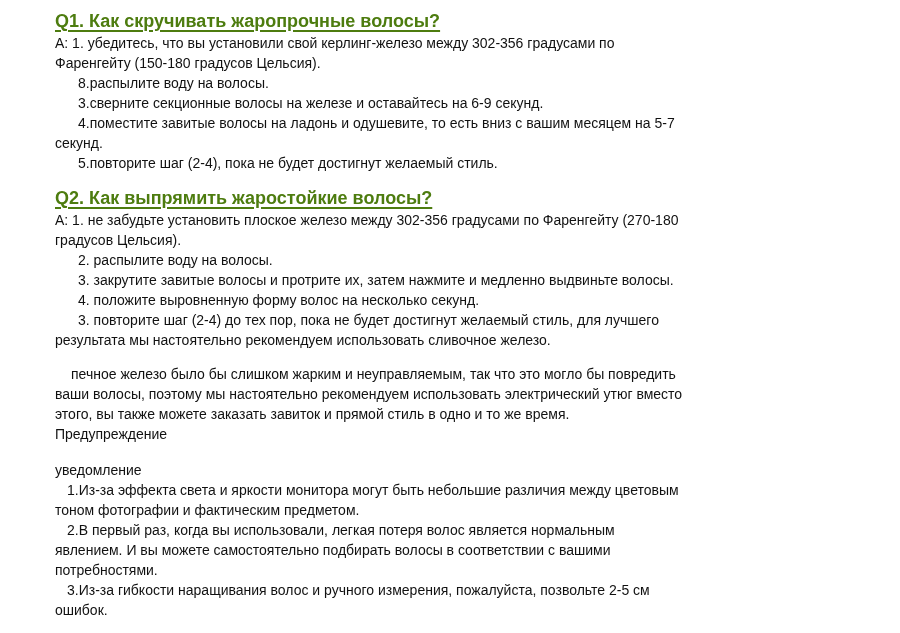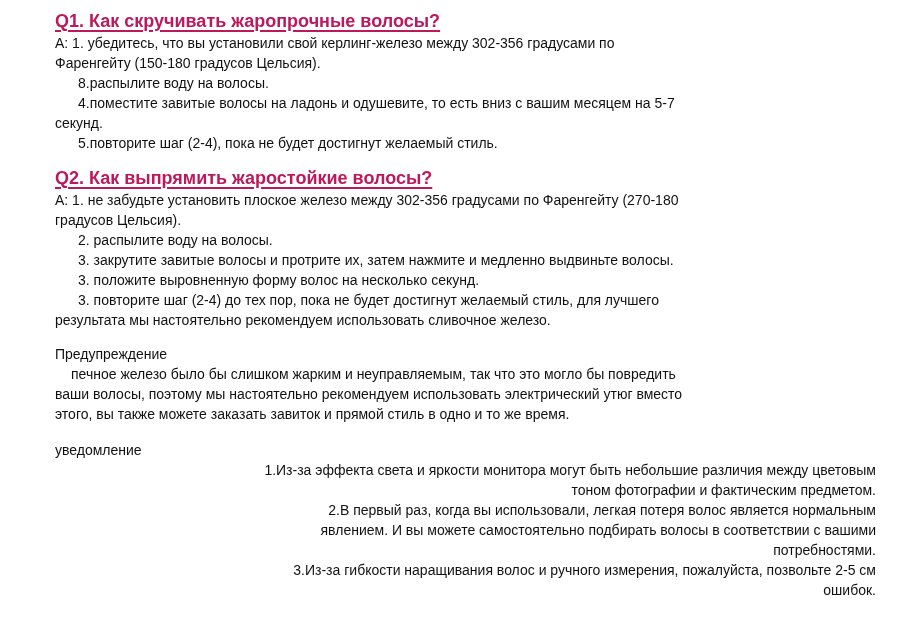--- a/index.html
+++ b/index.html
@@ -22,68 +22,69 @@
   }
   .doc section { margin: 0; padding: 0; }
   h2.qheading {
     margin: 0;
     font-size: 18px;
     line-height: 24px;
     font-weight: bold;
     text-decoration: underline;
     text-decoration-thickness: 2px;
     text-underline-offset: 3px;
-    color: #be185d;
+    color: #4d7c0f;
   }
   p.para {
     margin: 0;
     max-width: 821px;
     font-size: 14px;
     line-height: 20px;
     white-space: pre-line;
     color: #111111;
   }
   p.step   { text-indent: 23px; }
   p.ind-warn { text-indent: 16px; }
-  p.ind-note { text-indent: 12px; text-align: right; }
+  p.ind-note { text-indent: 12px; }
   section.sec-q2     { margin-top: 13px; }
   section.sec-warn   { margin-top: 14px; }
   section.sec-notice { margin-top: 16px; }
 </style>
 </head>
 <body>
 
 <main class="doc">
 
   <section class="sec-q1">
     <h2 class="qheading">Q1. Как скручивать жаропрочные волосы?</h2>
     <p class="para">А: 1. убедитесь, что вы установили свой керлинг-железо между 302-356 градусами по
 Фаренгейту (150-180 градусов Цельсия).</p>
     <p class="para step">8.распылите воду на волосы.</p>
+    <p class="para step">3.сверните секционные волосы на железе и оставайтесь на 6-9 секунд.</p>
     <p class="para step">4.поместите завитые волосы на ладонь и одушевите, то есть вниз с вашим месяцем на 5-7
 секунд.</p>
     <p class="para step">5.повторите шаг (2-4), пока не будет достигнут желаемый стиль.</p>
   </section>
 
   <section class="sec-q2">
     <h2 class="qheading">Q2. Как выпрямить жаростойкие волосы?</h2>
     <p class="para">А: 1. не забудьте установить плоское железо между 302-356 градусами по Фаренгейту (270-180
 градусов Цельсия).</p>
     <p class="para step">2. распылите воду на волосы.</p>
     <p class="para step">3. закрутите завитые волосы и протрите их, затем нажмите и медленно выдвиньте волосы.</p>
-    <p class="para step">3. положите выровненную форму волос на несколько секунд.</p>
+    <p class="para step">4. положите выровненную форму волос на несколько секунд.</p>
     <p class="para step">3. повторите шаг (2-4) до тех пор, пока не будет достигнут желаемый стиль, для лучшего
 результата мы настоятельно рекомендуем использовать сливочное железо.</p>
   </section>
 
   <section class="sec-warn">
-    <p class="para">Предупреждение</p>
     <p class="para ind-warn">печное железо было бы слишком жарким и неуправляемым, так что это могло бы повредить
 ваши волосы, поэтому мы настоятельно рекомендуем использовать электрический утюг вместо
 этого, вы также можете заказать завиток и прямой стиль в одно и то же время.</p>
+    <p class="para">Предупреждение</p>
   </section>
 
   <section class="sec-notice">
     <p class="para">уведомление</p>
     <p class="para ind-note">1.Из-за эффекта света и яркости монитора могут быть небольшие различия между цветовым
 тоном фотографии и фактическим предметом.</p>
     <p class="para ind-note">2.В первый раз, когда вы использовали, легкая потеря волос является нормальным
 явлением. И вы можете самостоятельно подбирать волосы в соответствии с вашими
 потребностями.</p>
     <p class="para ind-note">3.Из-за гибкости наращивания волос и ручного измерения, пожалуйста, позвольте 2-5 см

